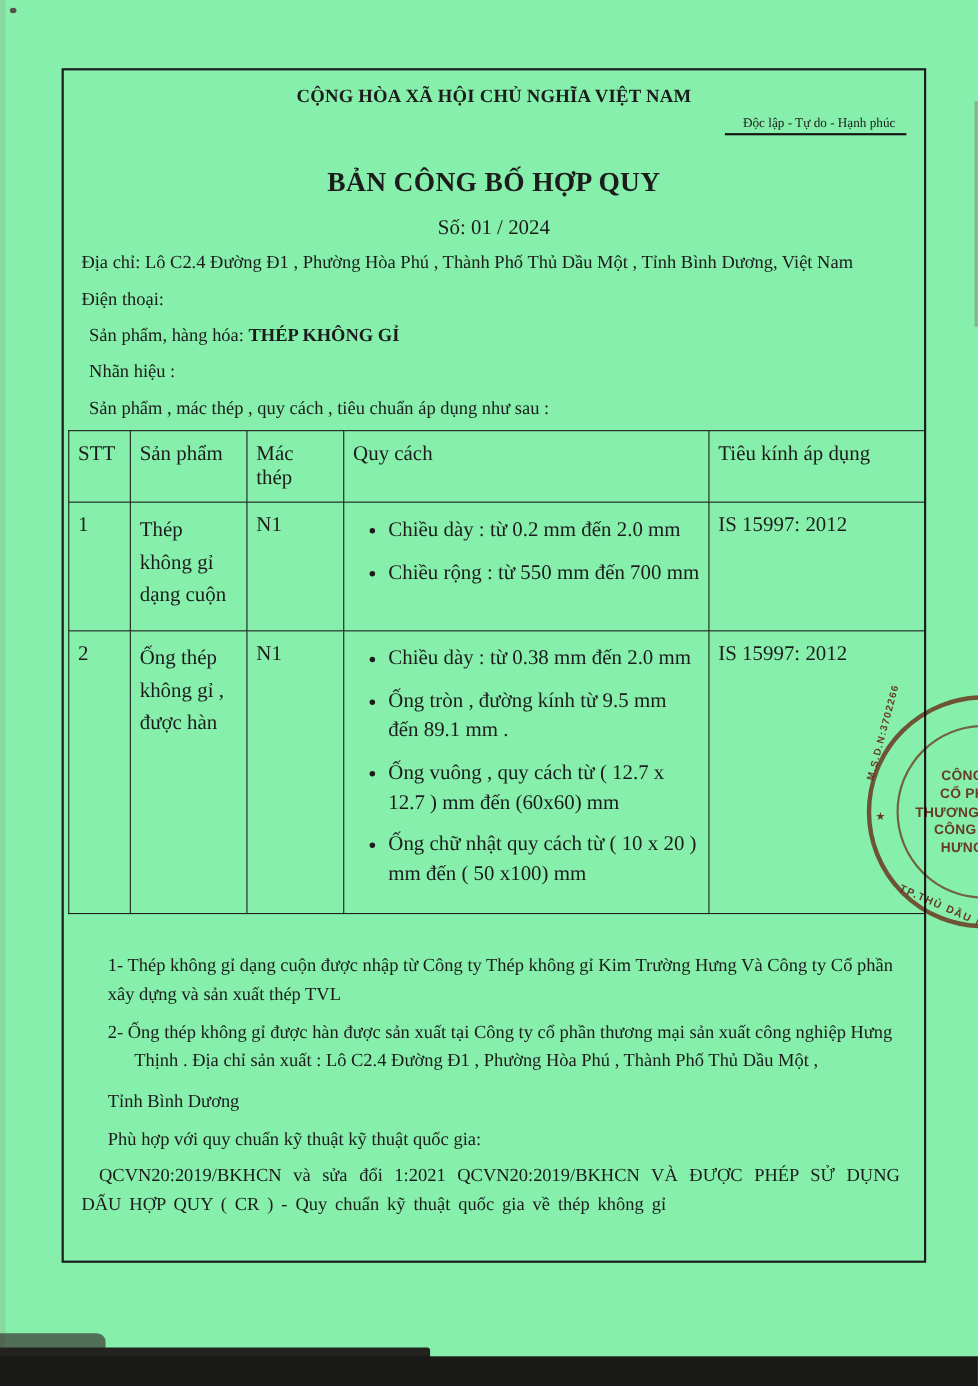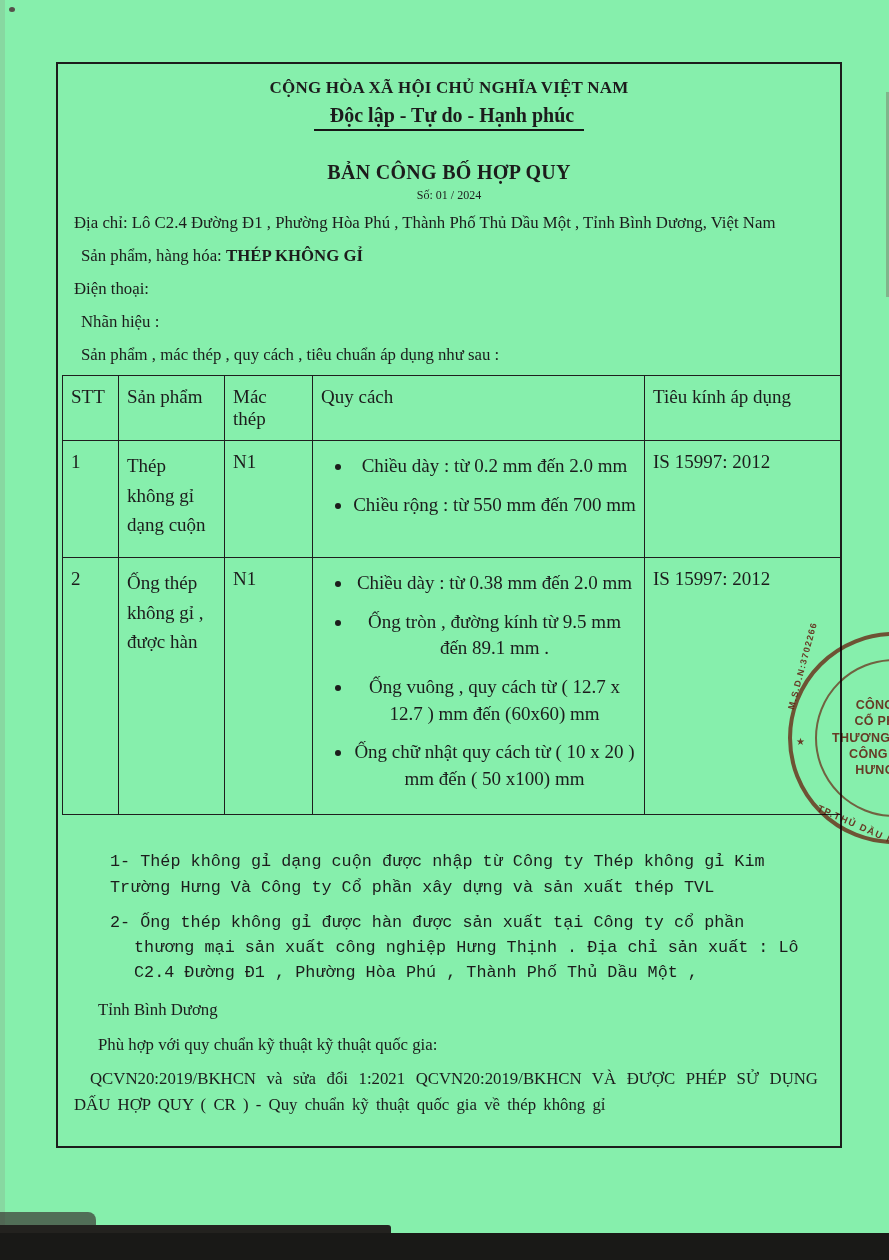--- a/index.html
+++ b/index.html
@@ -22,24 +22,24 @@
 
   
   .frame{
     position:absolute;left:56px;top:62px;width:786px;height:1086px;
     border:2px solid #1c1c1c;
     box-sizing:border-box;
     padding:14px 16px 10px;
     overflow:hidden;
   }
   .nat-title{text-align:center;font-weight:bold;font-size:17px;letter-spacing:.2px;}
-  .motto{text-align:center;font-weight:bold;font-size:20px;margin-top:6px;}
+  .motto{text-align:right;font-weight:normal;font-size:12px;margin-top:6px;}
   .motto span{display:inline-block;padding:0 10px 2px 16px;border-bottom:2px solid #161616;}
-  .doc-title{text-align:center;font-weight:bold;font-size:20px;margin:30px 0 0;letter-spacing:.3px;}
-  .doc-no{text-align:center;font-size:12px;margin-top:4px;}
+  .doc-title{text-align:center;font-weight:bold;font-size:25px;margin:30px 0 0;letter-spacing:.3px;}
+  .doc-no{text-align:center;font-size:19px;margin-top:16px;}
 
   .para{font-size:16.8px;line-height:1.55;margin:7px 0;}
   .para.first{margin-top:16px;}
   .para.indent{padding-left:7px;}
   .bold{font-weight:bold;}
 
   table.spec{
     border-collapse:collapse;
     margin:0 -12px 0;
     width:calc(100% + 24px);
@@ -55,27 +55,27 @@
   }
   col.c-stt{width:56px;}
   col.c-sp{width:106px;}
   col.c-mt{width:88px;}
   col.c-qc{width:332px;}
   col.c-tc{width:196px;}
   th.stt, td.stt{text-align:center;}
   td.mt{text-align:center;}
   td.qc{padding:12px 12px 12px 6px;}
   td.qc ul{margin:2px 0 0;padding-left:32px;}
-  td.qc li{margin:0 0 12px;line-height:1.4;text-align:center;}
+  td.qc li{margin:0 0 12px;line-height:1.4;}
   td.sp{line-height:1.55;}
   td.row2{height:230px;}
   td.row1{height:96px;}
 
   .notes{margin:34px 6px 0 24px;font-size:16.8px;line-height:1.5;}
-  .note{margin:10px 12px;font-family:Liberation Mono, monospace;}
+  .note{margin:10px 0;}
   .note.hang{padding-left:24px;text-indent:-24px;}
   .province{margin:12px 0 6px;}
   .conf-intro{margin:10px 0 6px;}
   .conf-body{
     margin:8px 0 0 -24px;
     text-align:justify;
     text-indent:16px;
     line-height:1.55;
     word-spacing:3px;
   }
@@ -117,22 +117,22 @@
 
     <div class="nat-title">CỘNG HÒA XÃ HỘI CHỦ NGHĨA VIỆT NAM</div>
     <div class="motto">
       <span>Độc lập - Tự do - Hạnh phúc</span>
     </div>
 
     <div class="doc-title">BẢN CÔNG BỐ HỢP QUY</div>
     <div class="doc-no">Số: 01 / 2024</div>
 
     <p class="para">Địa chỉ: Lô C2.4 Đường Đ1 , Phường Hòa Phú , Thành Phố Thủ Dầu Một , Tỉnh Bình Dương, Việt Nam</p>
+    <p class="para">Điện thoại:</p>
     <p class="para indent"><span>Sản phẩm, hàng hóa: </span><span class="bold">THÉP KHÔNG GỈ</span></p>
-    <p class="para">Điện thoại:</p>
     <p class="para indent">Nhãn hiệu :</p>
     <p class="para indent">Sản phẩm , mác thép , quy cách , tiêu chuẩn áp dụng như sau :</p>
 
     <table class="spec">
       <colgroup>
         <col class="c-stt">
           <col class="c-sp">
           <col class="c-mt">
           <col class="c-qc">
           <col class="c-tc">

